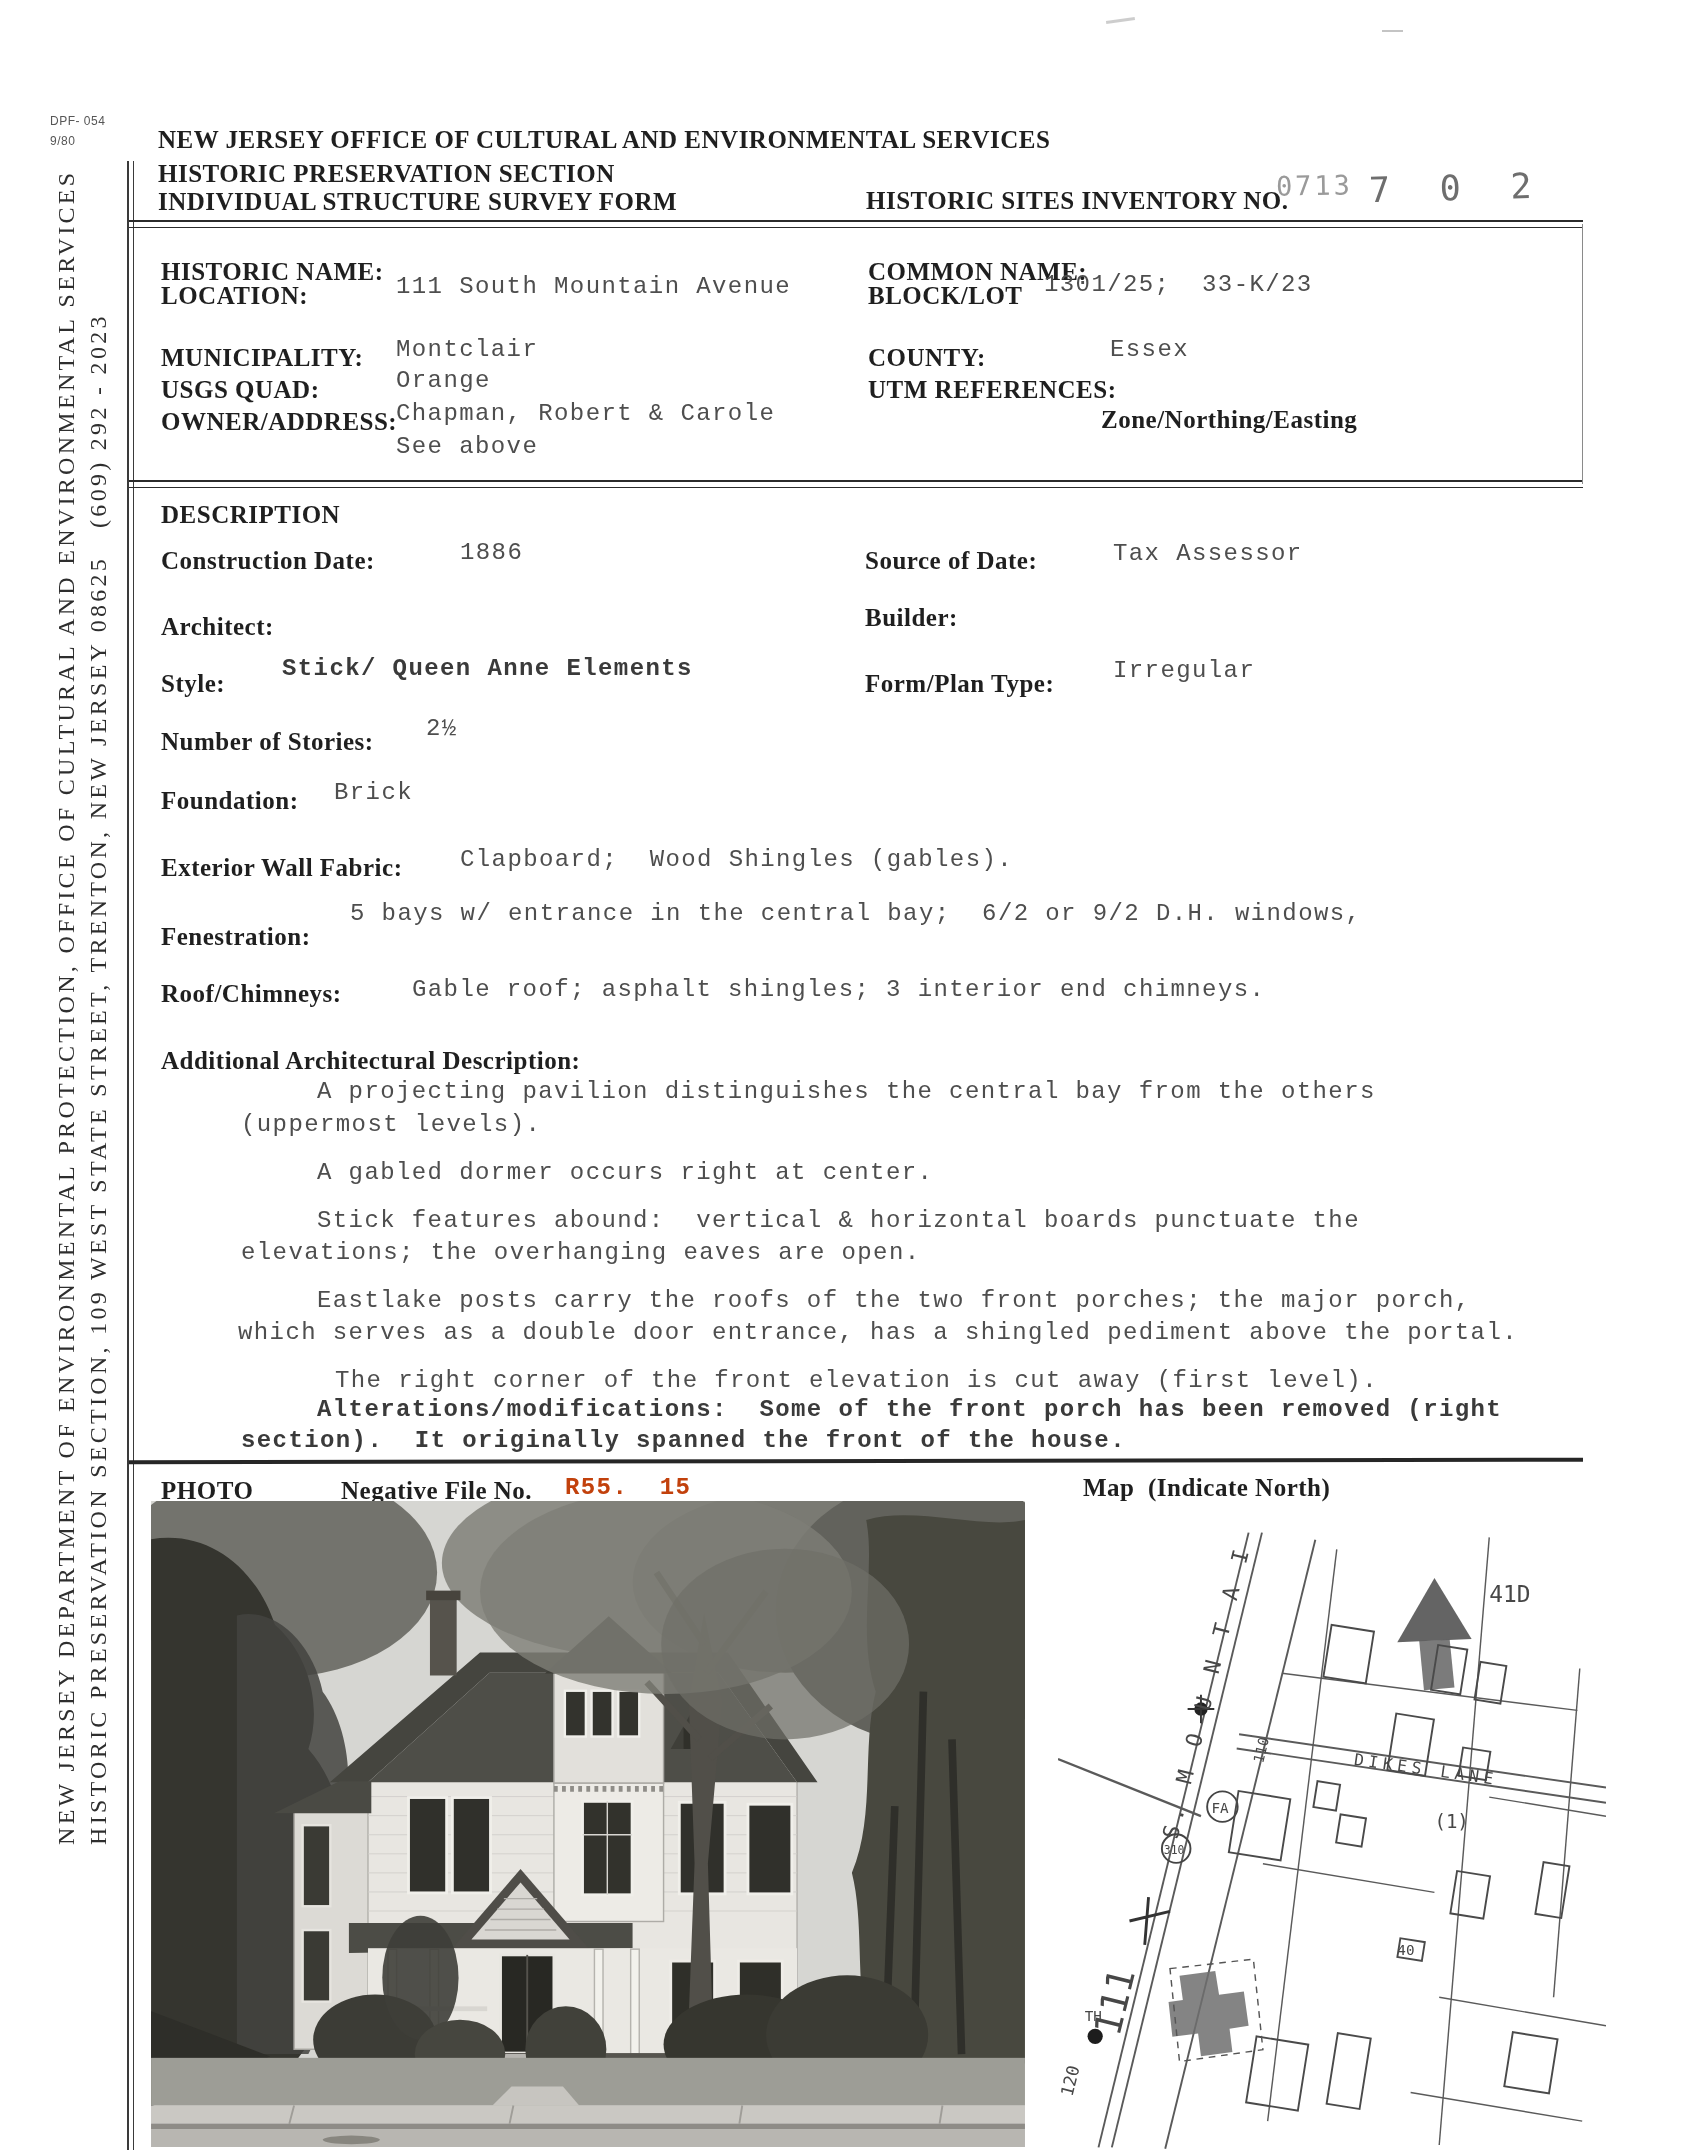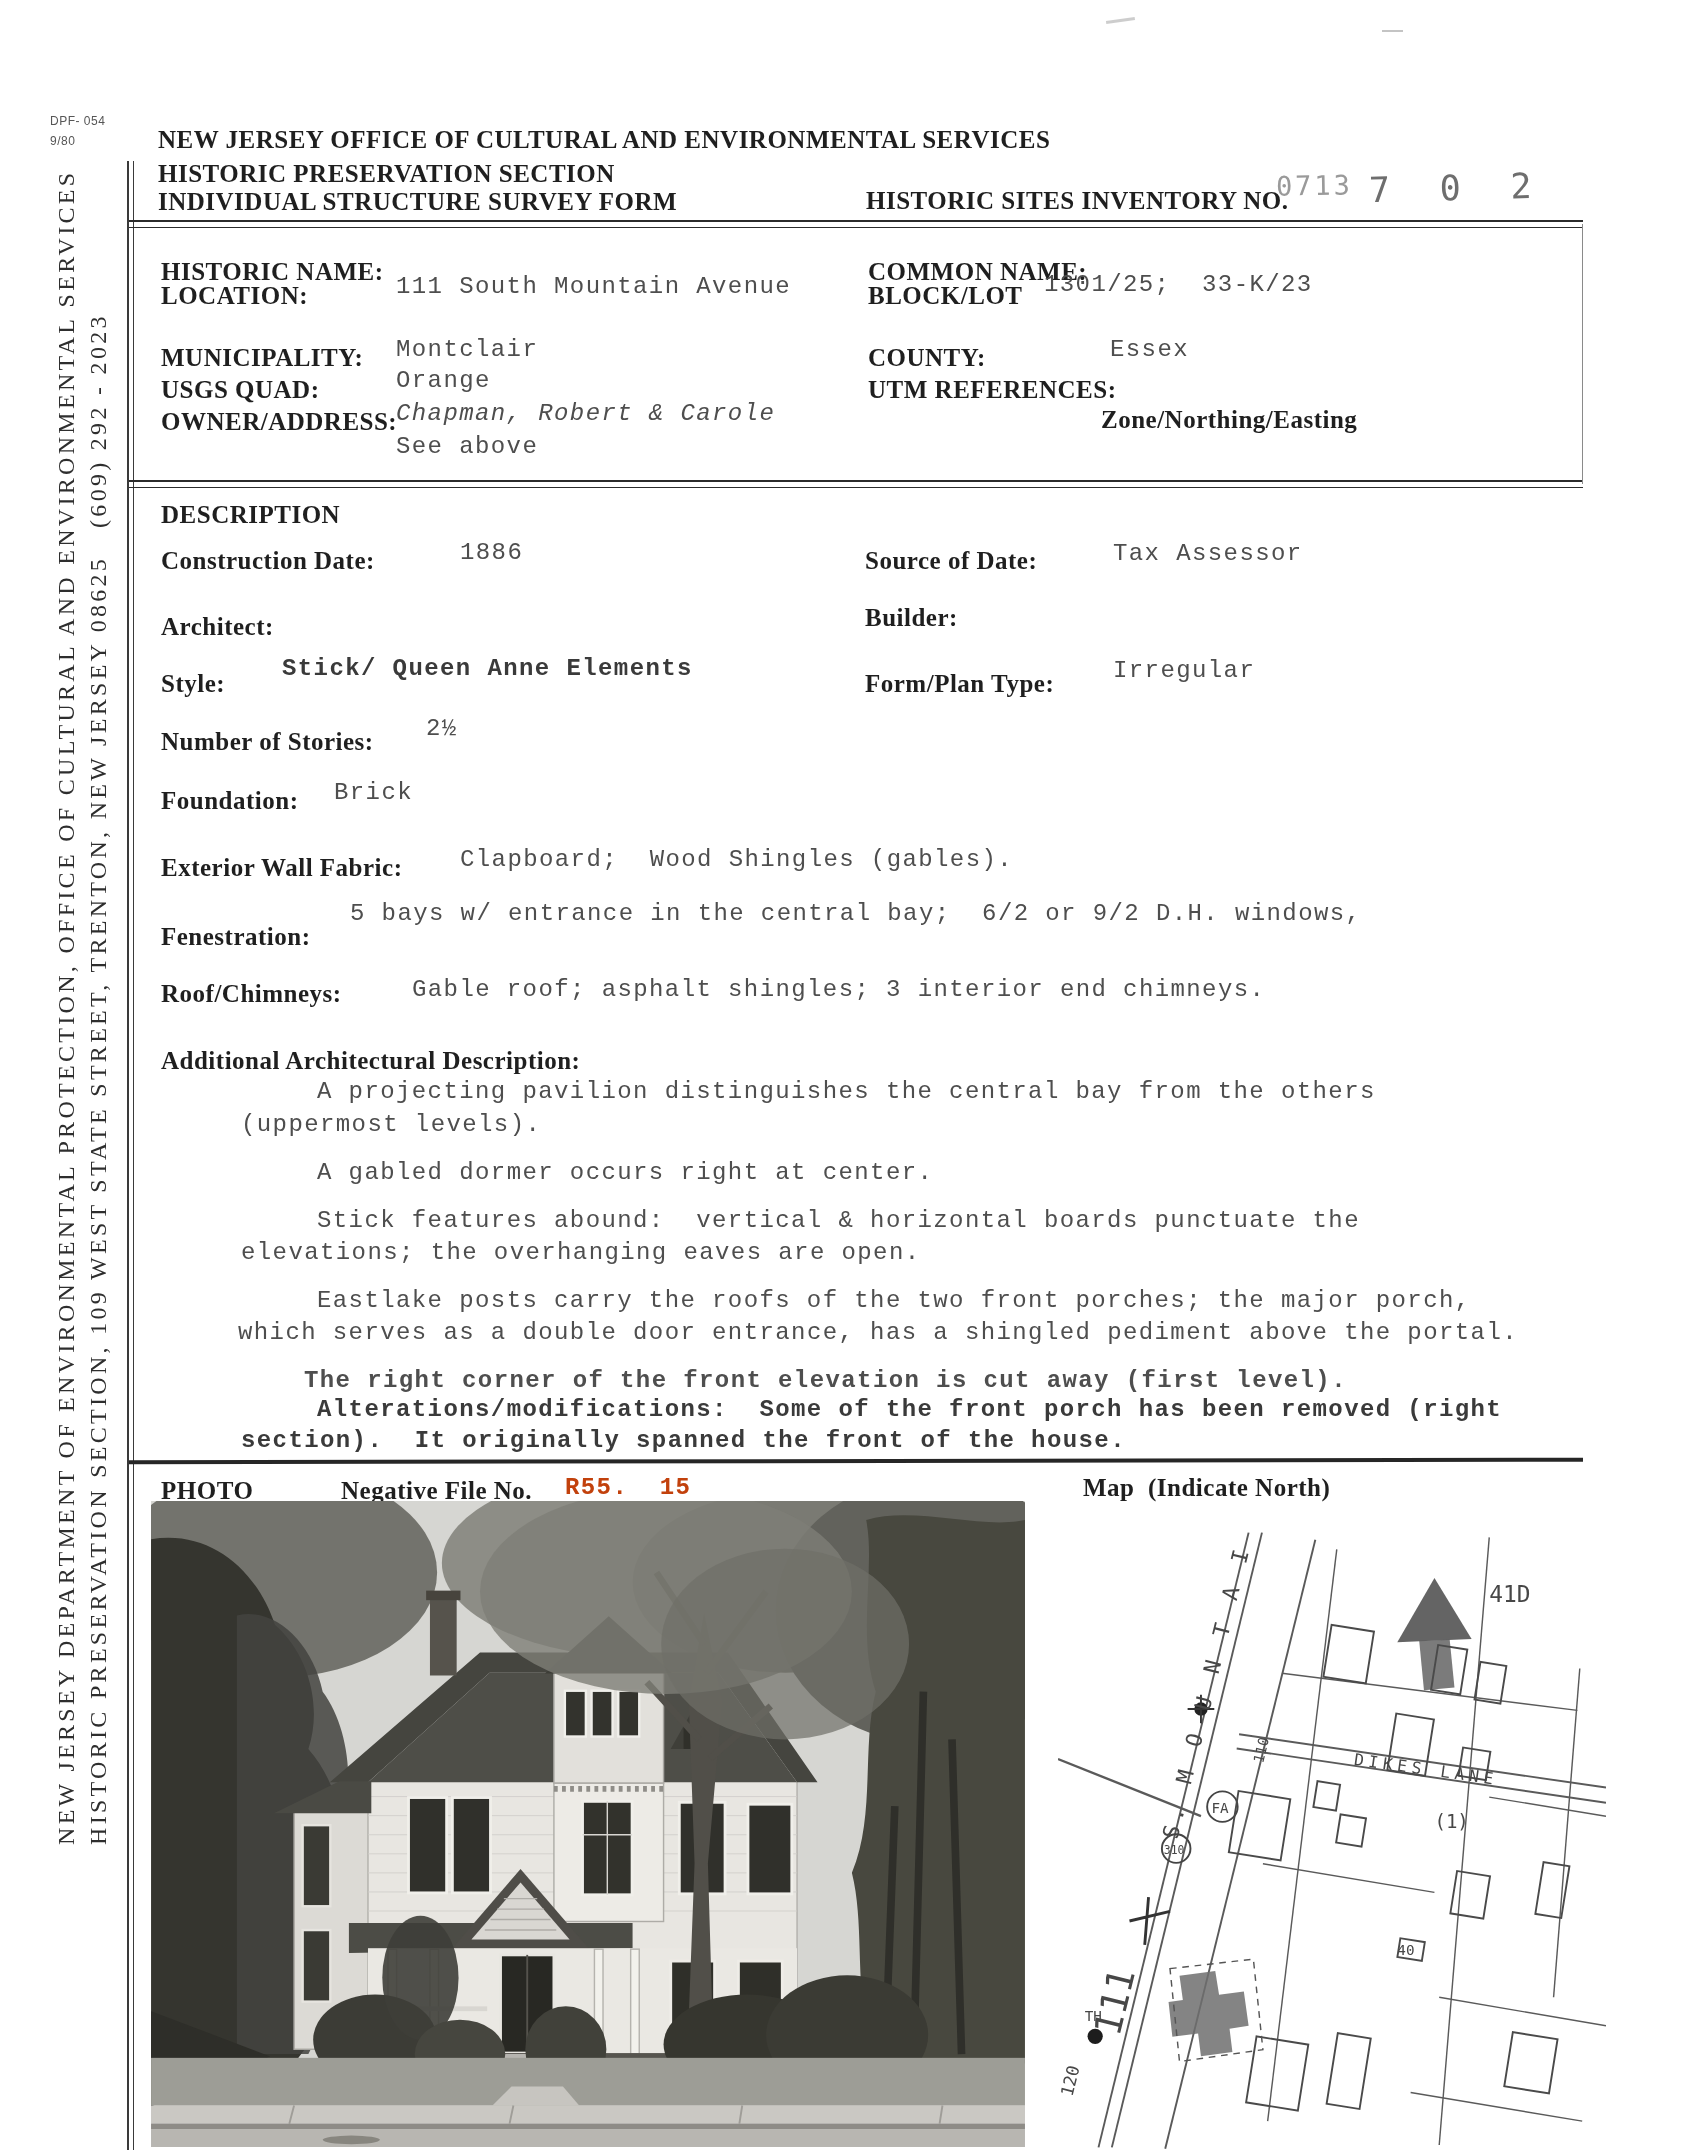--- a/index.html
+++ b/index.html
@@ -57,21 +57,21 @@
   <div class="abs stamp2" style="left:1369px; top:168px;">7 0 2</div>
 
   <div class="abs lbl" style="left:161px; top:258px;">HISTORIC NAME:</div>
   <div class="abs lbl" style="left:161px; top:282px;">LOCATION:</div>
   <div class="abs type" style="left:396px; top:273px;">111 South Mountain Avenue</div>
   <div class="abs lbl" style="left:161px; top:344px;">MUNICIPALITY:</div>
   <div class="abs type" style="left:396px; top:336px;">Montclair</div>
   <div class="abs lbl" style="left:161px; top:376px;">USGS QUAD:</div>
   <div class="abs type" style="left:396px; top:367px;">Orange</div>
   <div class="abs lbl" style="left:161px; top:408px;">OWNER/ADDRESS:</div>
-  <div class="abs type" style="left:396px; top:400px;font-style:italic;">Chapman, Robert &amp; Carole</div>
+  <div class="abs type" style="left:396px; top:400px;">Chapman, Robert &amp; Carole</div>
   <div class="abs type" style="left:396px; top:433px;">See above</div>
 
   <div class="abs lbl" style="left:868px; top:258px;">COMMON NAME:</div>
   <div class="abs lbl" style="left:868px; top:282px;">BLOCK/LOT</div>
   <div class="abs type" style="left:1044px; top:271px;">1301/25;  33-K/23</div>
   <div class="abs lbl" style="left:868px; top:344px;">COUNTY:</div>
   <div class="abs type" style="left:1110px; top:336px;">Essex</div>
   <div class="abs lbl" style="left:868px; top:376px;">UTM REFERENCES:</div>
   <div class="abs lbl" style="left:1101px; top:406px;">Zone/Northing/Easting</div>
 
@@ -107,21 +107,21 @@
 
   <div class="abs lbl" style="left:161px; top:1047px;">Additional Architectural Description:</div>
 
   <div class="abs type" style="left:317px; top:1078px;">A projecting pavilion distinguishes the central bay from the others</div>
   <div class="abs type" style="left:241px; top:1111px;">(uppermost levels).</div>
   <div class="abs type" style="left:317px; top:1159px;">A gabled dormer occurs right at center.</div>
   <div class="abs type" style="left:317px; top:1207px;">Stick features abound:  vertical &amp; horizontal boards punctuate the</div>
   <div class="abs type" style="left:317px; top:1287px;">Eastlake posts carry the roofs of the two front porches; the major porch,</div>
   <div class="abs type" style="left:241px; top:1239px;">elevations; the overhanging eaves are open.</div>
   <div class="abs type" style="left:238px; top:1319px;">which serves as a double door entrance, has a shingled pediment above the portal.</div>
-  <div class="abs type" style="left:304px; top:1367px;font-weight:bold;">The right corner of the front elevation is cut away (first level).</div>
+  <div class="abs type" style="left:335px; top:1367px;">The right corner of the front elevation is cut away (first level).</div>
   <div class="abs type-b" style="left:317px; top:1396px;">Alterations/modifications:  Some of the front porch has been removed (right</div>
   <div class="abs type-b" style="left:241px; top:1427px;">section).  It originally spanned the front of the house.</div>
 
   <div class="abs lbl" style="left:161px; top:1477px;">PHOTO</div>
   <div class="abs lbl" style="left:341px; top:1477px;">Negative File No.</div>
   <div class="abs type-b" style="left:557px; top:1474px; color:#c2410c;margin-left:8px;">R55.  15</div>
   <div class="abs lbl" style="left:1083px; top:1474px;">Map  (Indicate North)</div>
 
   <svg style="position:absolute; left:151px; top:1501px;" width="874" height="646" viewBox="0 0 1833 1355">
     <rect x="0" y="0" width="1833" height="1355" fill="#d6d6d2"></rect>

